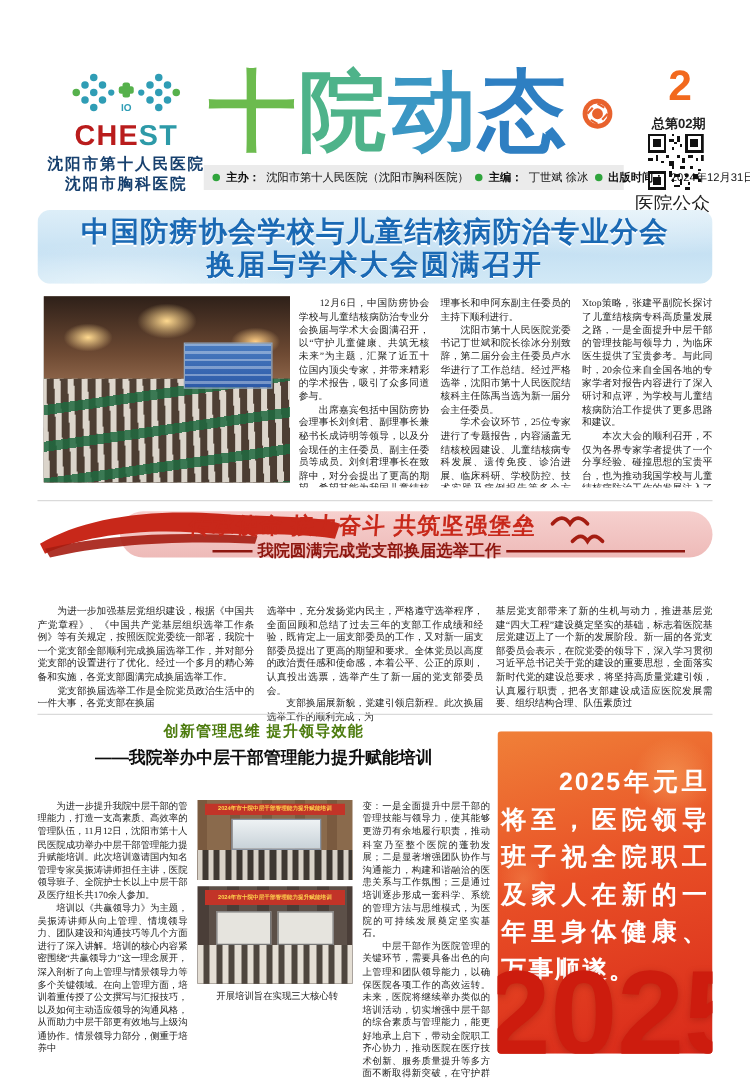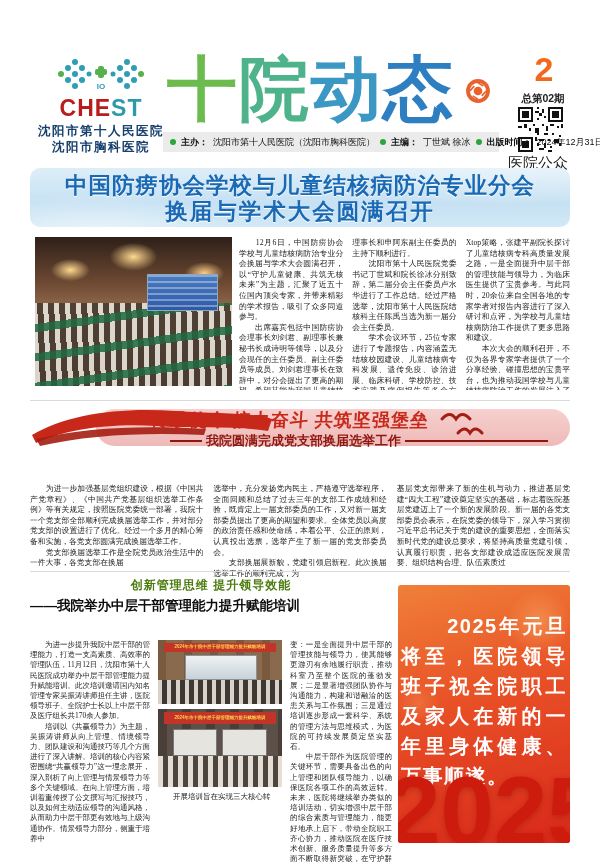--- a/index.html
+++ b/index.html
@@ -65,21 +65,21 @@
   .a2-sub{position:absolute;left:140px;right:22px;top:27px;display:flex;align-items:center;gap:4px;font-family:Liberation Serif, serif;}
   .subline{height:2px;background:#8e1710;flex:1;}
   .subline.fixed{flex:none;width:32px;}
   .a2-subtext{font-weight:800;font-size:13px;color:#8e1710;white-space:nowrap;}
   .birds{position:absolute;right:82px;top:1px;width:52px;height:36px;}
   .a2-cols{position:absolute;left:30px;top:452px;width:540px;height:114px;gap:10px;font-size:7.8px;line-height:10.6px;margin-top:32px;}
   .a2-cols .col{flex:1;}
   
   .a3-title{position:absolute;left:30px;top:577px;width:362px;text-align:center;font-weight:900;
             font-size:12px;color:#4d7c0f;letter-spacing:1px;white-space:nowrap;}
-  .a3-sub{position:absolute;left:30px;top:597px;width:362px;font-weight:800;
+  .a3-sub{position:absolute;left:30px;top:597px;width:362px;text-align:center;font-weight:800;
           font-size:13.5px;color:#0d0d0d;white-space:nowrap;}
   .a3-cols{position:absolute;left:30px;top:640px;width:362px;height:230px;gap:8px;font-size:7.5px;line-height:10.2px;}
   .a3c1{width:120px;flex:none;}
   .a3c2{width:124px;flex:none;}
   .a3c3{flex:1;}
   .photoA,.photoB{position:relative;overflow:hidden;margin-bottom:5px;}
   .photoA{height:64px;background:repeating-linear-gradient(90deg,#7a5a3f 0 8px,#8a6a4c 8px 26px);}
   .photoB{height:78px;background:repeating-linear-gradient(90deg,#4a3e38 0 9px,#5c5048 9px 24px);}
   .pban{position:absolute;left:5%;top:4%;width:90%;height:15%;background:#c23428;color:#ffd34d;
         font-weight:700;font-size:4.5px;line-height:1;display:flex;align-items:center;justify-content:center;

